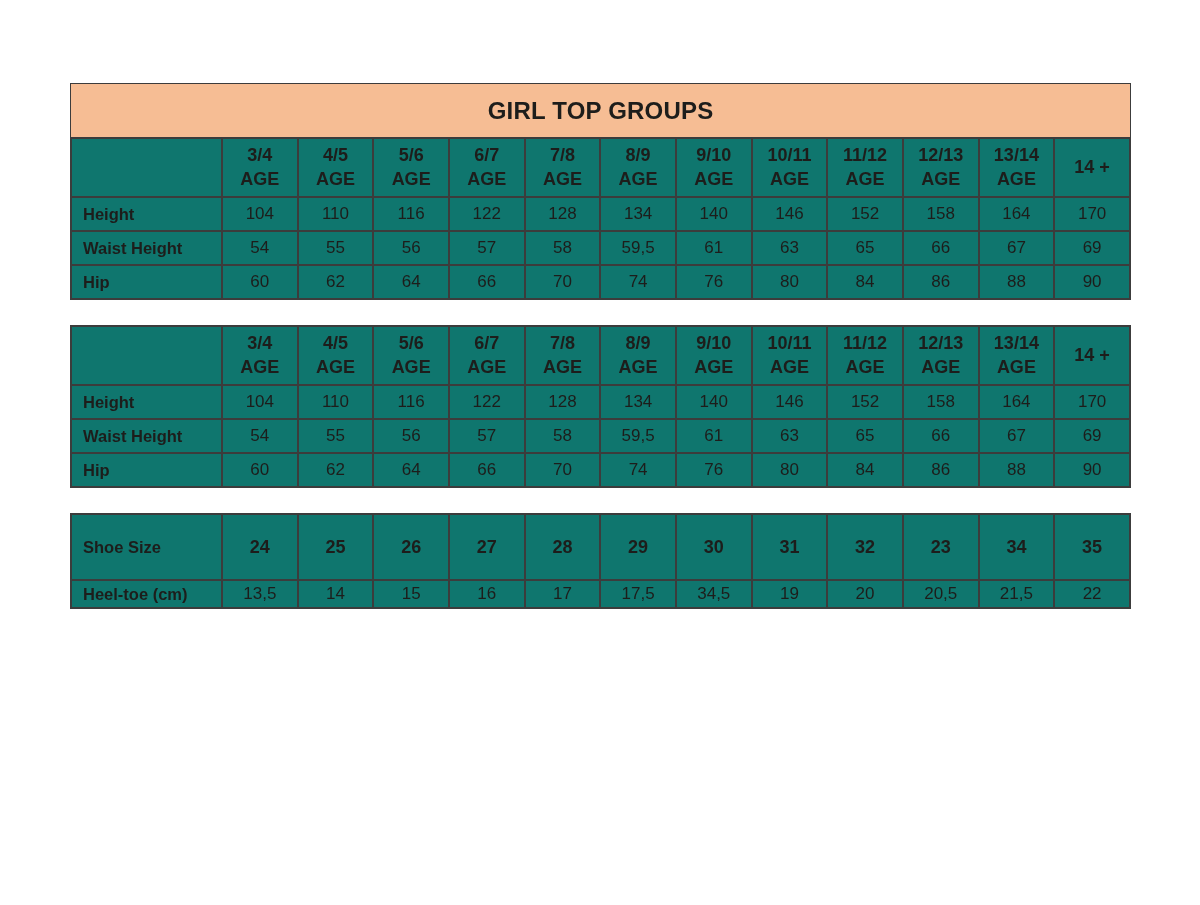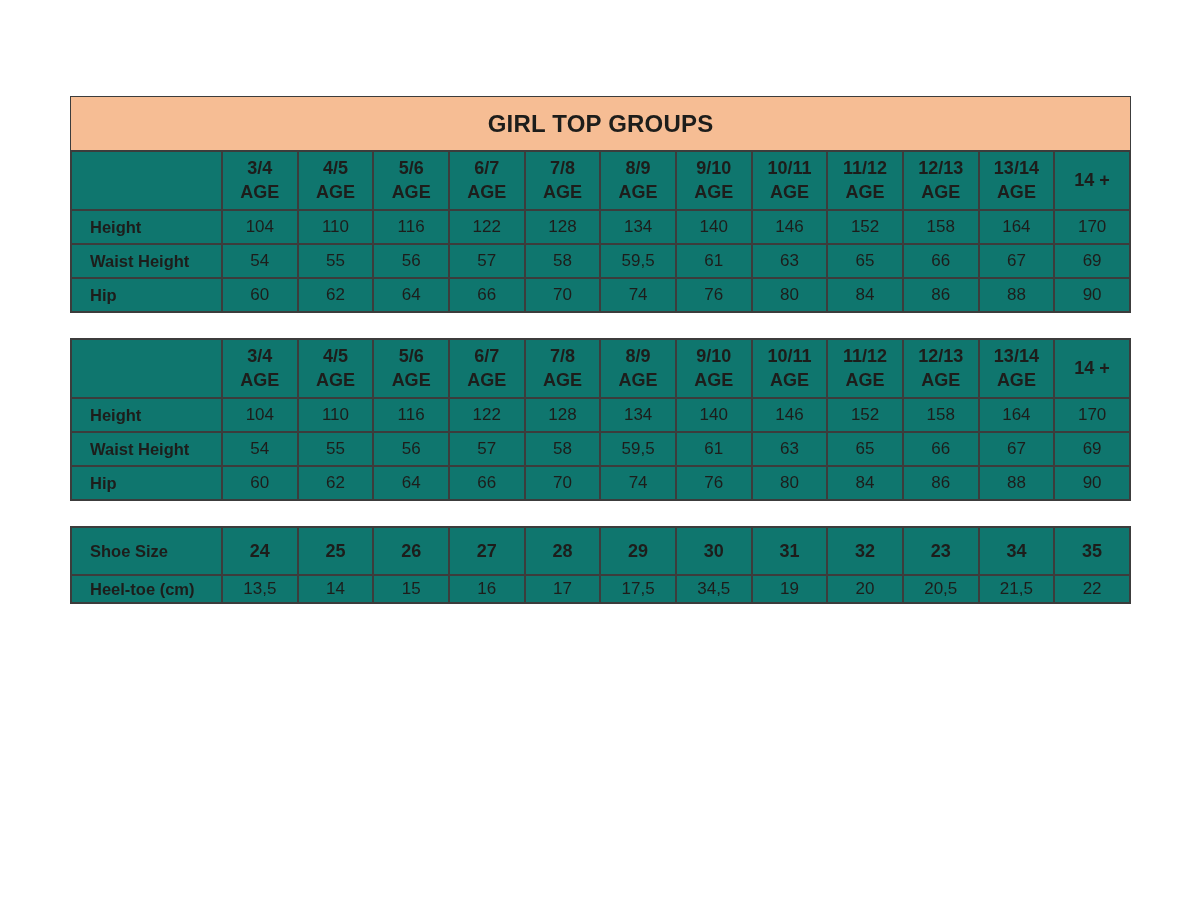--- a/index.html
+++ b/index.html
@@ -5,21 +5,21 @@
   * { box-sizing: border-box; }
   html, body { margin: 0; padding: 0; }
   body {
     width: 1200px; height: 905px;
     background: var(--page-bg, #ffffff);
     color: var(--text, #1d1d1b);
     font-family: "Liberation Sans", sans-serif;
     position: relative; overflow: hidden;
   }
   .page { position: absolute; inset: 0; }
-  .charts-area { position: absolute; left: 70px; top: 96px; width: 1061px; }
+  .charts-area { position: absolute; left: 70px; top: 83px; width: 1061px; }
 
   section.size-table { margin-bottom: 26px; }
   section.size-table.shoes { margin-top: 4px; margin-bottom: 0; }
 
   .band {
     height: 55px;
     background: var(--band, #f6bd94);
     border: 1px solid var(--border, #3c3c3c);
     display: flex; align-items: center; justify-content: center;
     font-weight: bold; font-size: 24px; letter-spacing: 0.2px;
@@ -41,27 +41,27 @@
     padding: 0;
     overflow: hidden;
     vertical-align: middle;
   }
   tr.head-row td { height: 59px; }
   td.col-head { font-weight: bold; font-size: 18px; line-height: 1.3; }
 
   tr.data-row { height: 34px; }
   td.label-cell {
     text-align: left;
-    padding-left: 18px;
+    padding-left: 11px;
     font-weight: bold;
     font-size: 16.5px;
   }
   td.value-cell { font-weight: normal; }
 
-  section.shoes tr.data-row:first-child { height: 48px; margin-left: 8px; }
+  section.shoes tr.data-row:first-child { height: 66px; margin-left: 8px; }
   section.shoes tr.data-row:first-child td.value-cell { font-weight: bold; font-size: 18px; }
   section.shoes tr.data-row:last-child { height: 28px; }
 </style>
 </head>
 <body>
 
 <div class="page">
   <div class="charts-area">
 
     <section class="size-table">

